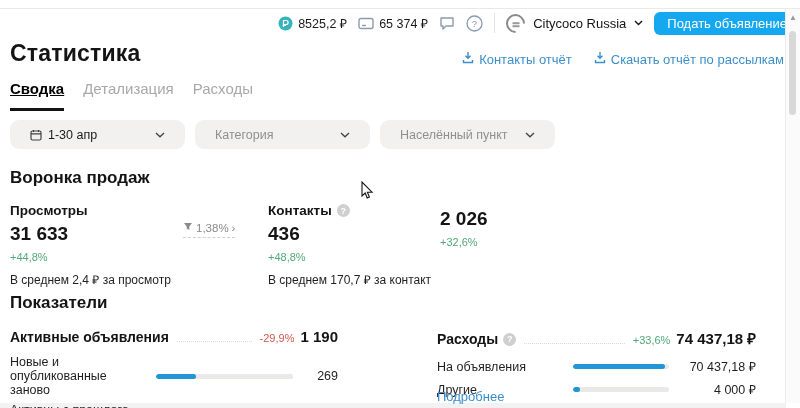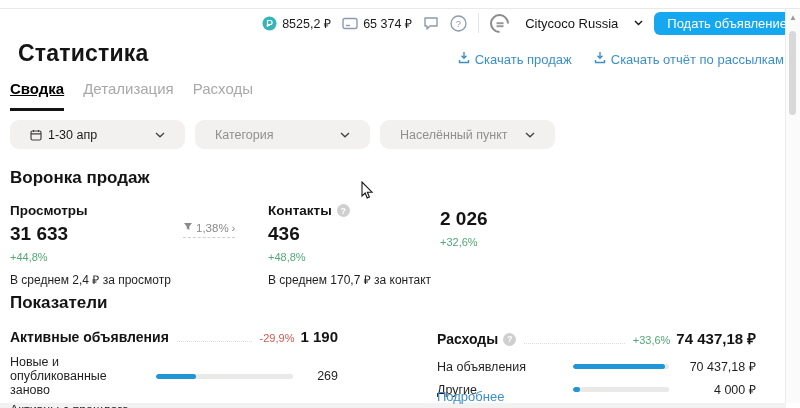--- a/index.html
+++ b/index.html
@@ -6,33 +6,33 @@
   body{width:800px;height:408px;overflow:hidden;font-family:"Liberation Sans",sans-serif;color:#141414;position:relative;}
   #screen{position:absolute;inset:0;background:#fff;}
 
   .topline{position:absolute;top:8px;left:0;right:0;height:1px;background:#e9e9e9;}
 
   
   .header{position:absolute;top:11px;right:0;height:24px;display:flex;align-items:center;gap:11px;}
   .hdr-item{display:flex;align-items:center;gap:5px;font-size:12.5px;color:#1a1a1a;cursor:default;}
   .hdr-icon{display:inline-flex;align-items:center;}
   .hdr-divider{width:1px;height:20px;background:#e3e3e3;}
-  .user-menu{display:flex;align-items:center;gap:16px;font-size:13px;color:#141414;}
+  .user-menu{display:flex;align-items:center;gap:8px;font-size:13px;color:#141414;}
   .logo-c{width:19px;height:19px;border:2.2px solid #8a8a8a;border-radius:50%;border-right-color:transparent;transform:rotate(45deg);box-sizing:border-box;position:relative;}
   .logo-c:after{content:"";position:absolute;left:4px;top:6px;width:7px;height:1.5px;background:#9a9a9a;box-shadow:0 3px 0 #9a9a9a;transform:rotate(-45deg);}
   .submit-btn{background:#15a8f0;color:#fff;border:none;border-radius:6px;font-family:"Liberation Sans",sans-serif;font-size:13px;padding:6px 13px;height:23px;display:flex;align-items:center;cursor:pointer;}
 
   
   .vscroll{position:absolute;top:9px;right:0;bottom:5px;width:14px;background:#fbfbfb;border-left:1px solid #ececec;}
   .vscroll .up{position:absolute;top:4px;left:0;right:0;text-align:center;font-size:8px;color:#9a9a9a;}
   .vscroll .thumb{position:absolute;top:22px;left:3px;width:7px;height:84px;background:#d8d8d8;border-radius:4px;}
   .hscroll{position:absolute;left:0;right:14px;bottom:0;height:5px;background:#f2f2f2;}
 
   
-  .page-title{position:absolute;top:40px;left:18px;font-size:23px;font-weight:bold;letter-spacing:.2px;}
+  .page-title{position:absolute;top:40px;left:10px;font-size:23px;font-weight:bold;letter-spacing:.2px;}
   .dl-links{position:absolute;top:51px;right:16px;display:flex;gap:22px;}
   .dl-link{display:flex;align-items:center;gap:5px;font-size:13px;color:#3d8fc9;cursor:pointer;}
 
   
   .tabs{position:absolute;top:80px;left:10px;display:flex;gap:19px;}
   .tab{font-size:15px;color:#a8a8a8;padding-bottom:11px;cursor:pointer;}
   .tab.active{color:#000000;font-weight:bold;border-bottom:3px solid #141414;text-decoration:underline;}
 
   
   .filters{position:absolute;top:120px;left:10px;display:flex;gap:10px;}
@@ -141,21 +141,21 @@
 
   <div class="page-title">Статистика</div>
   <div class="dl-links">
     <div class="dl-link">
       <span>
         <svg width="12" height="13" viewBox="0 0 12 13">
             <path d="M6 1v6M3.5 4.8L6 7.3 8.5 4.8" fill="none" stroke="#3d8fc9" stroke-width="1.4"></path>
             <path d="M1.5 9v2.5h9V9" fill="none" stroke="#3d8fc9" stroke-width="1.4"></path>
           </svg>
       </span>
-      <span>Скачать продаж</span>
+      <span>Контакты отчёт</span>
     </div>
     <div class="dl-link">
       <span>
         <svg width="12" height="13" viewBox="0 0 12 13">
             <path d="M6 1v6M3.5 4.8L6 7.3 8.5 4.8" fill="none" stroke="#3d8fc9" stroke-width="1.4"></path>
             <path d="M1.5 9v2.5h9V9" fill="none" stroke="#3d8fc9" stroke-width="1.4"></path>
           </svg>
       </span>
       <span>Скачать отчёт по рассылкам</span>
     </div>

